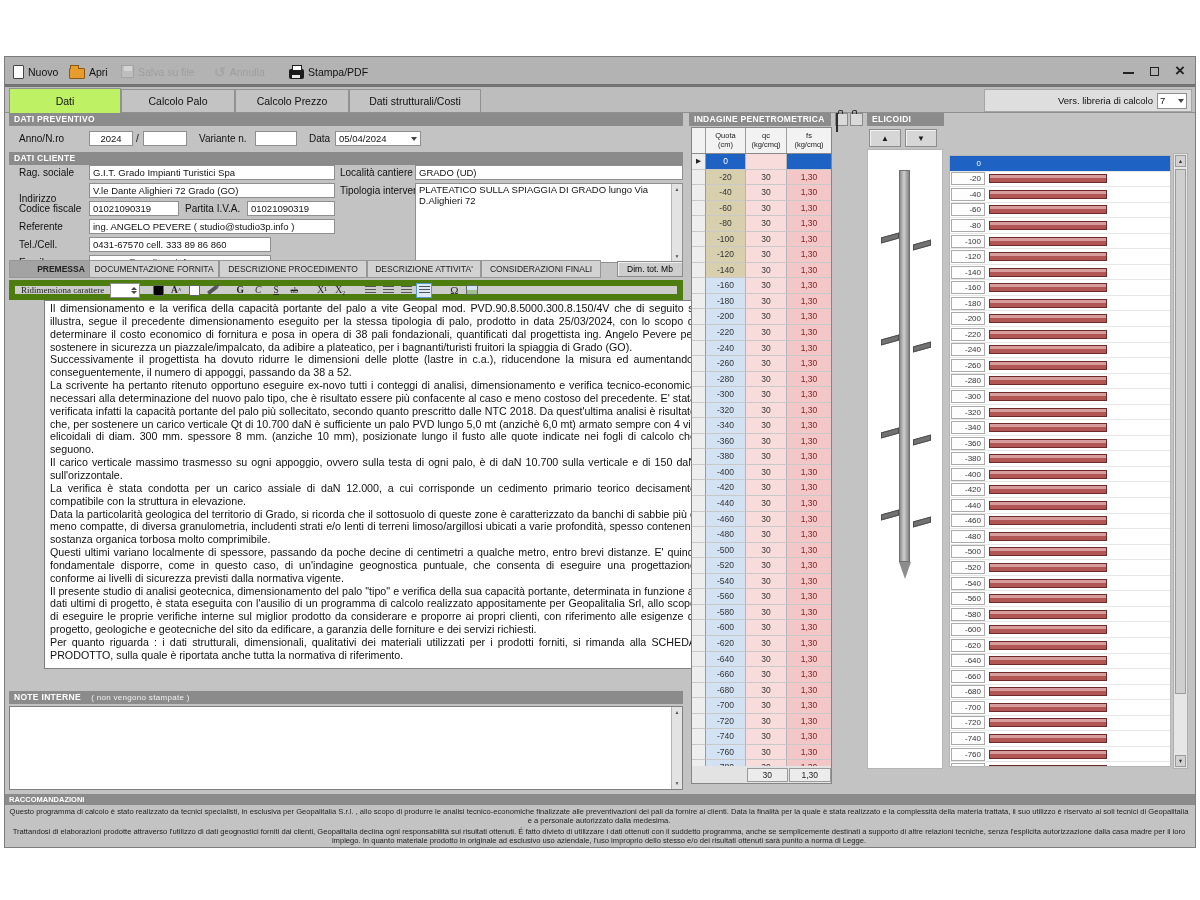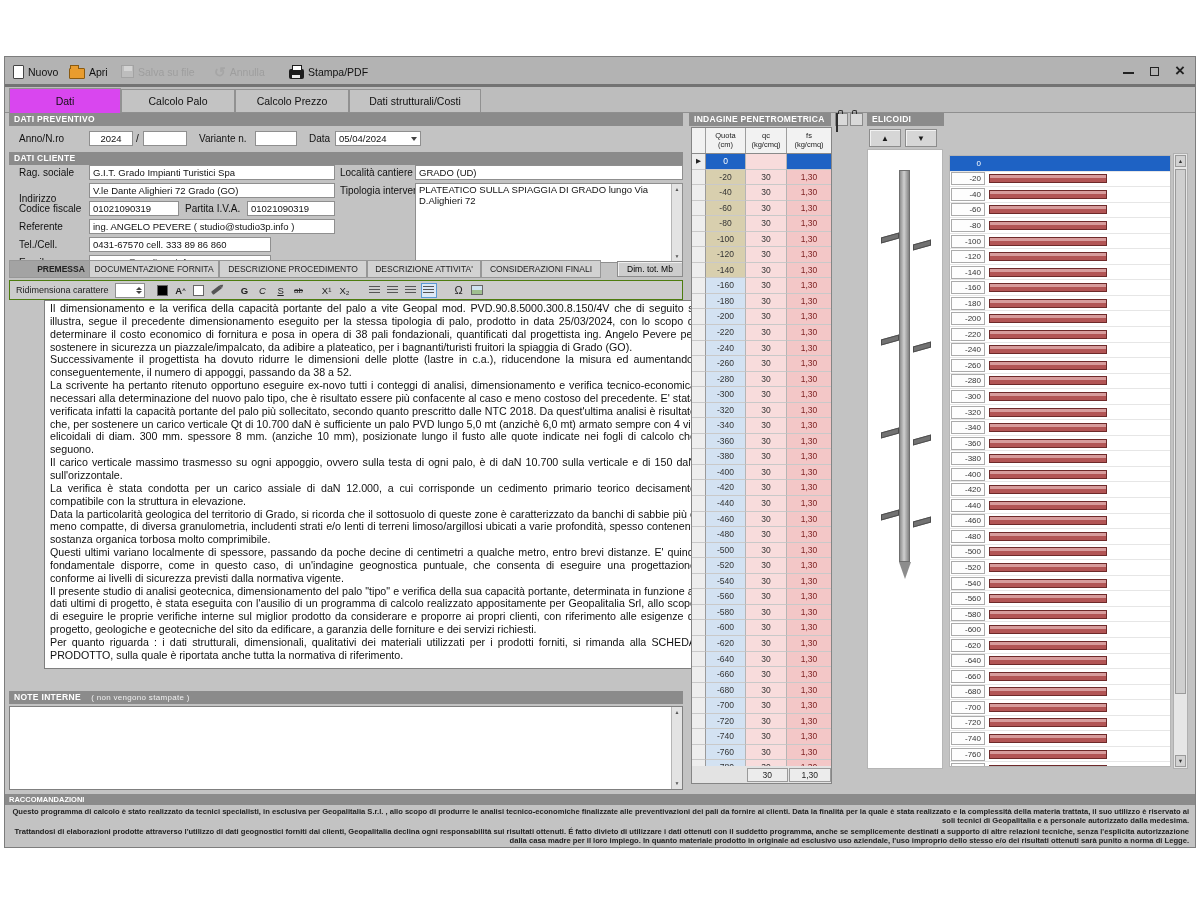--- a/index.html
+++ b/index.html
@@ -26,21 +26,21 @@
     text-align:center;font-size:12px;font-weight:bold;color:#111;}
   .wctl{position:absolute;top:5px;width:22px;height:19px;text-align:center;color:#222;cursor:default;}
   .ic-min{display:inline-block;width:11px;height:2px;background:#222;margin-bottom:2px;}
   .ic-restore{display:inline-block;width:9px;height:9px;border:1.5px solid #222;position:relative;margin-top:4px;}
   .ic-close{font-size:17px;line-height:17px;font-weight:bold;}
   
   .tabstrip{position:absolute;left:0;top:30px;width:100%;height:26px;background:#bdbdbd;
     border-bottom:1px solid #8f8f8f;}
   .mtab{position:absolute;top:2px;height:23px;background:#c3c3c3;border:1px solid #919191;
     border-bottom:none;display:flex;align-items:center;justify-content:center;font-size:10.5px;color:#111;}
-  .mtab.active{background:#d946ef;height:25px;top:1px;z-index:3;}
+  .mtab.active{background:#bef264;height:25px;top:1px;z-index:3;}
   .verbox{position:absolute;right:3px;top:32px;width:208px;height:23px;background:#dedede;
     border:1px solid #a5a5a5;z-index:4;display:flex;align-items:center;justify-content:flex-end;
     gap:4px;font-size:9.5px;color:#111;padding-right:4px;}
   .versel{width:30px;height:16px;background:#fff;border:1px solid #8f8f8f;font-size:9.5px;
     display:flex;align-items:center;justify-content:space-between;padding:0 2px;}
   .car{width:0;height:0;border-left:3px solid transparent;border-right:3px solid transparent;
     border-top:4px solid #444;}
   
   .secbar{position:absolute;height:13px;background:#8b8b8b;color:#fff;font-size:8.5px;
     font-weight:bold;line-height:13px;padding-left:5px;letter-spacing:.3px;}
@@ -50,21 +50,21 @@
     line-height:13px;padding:0 3px;white-space:nowrap;overflow:hidden;color:#111;}
   .inp.center{text-align:center;}
   .combo .car{position:absolute;right:3px;top:5px;}
   
   .dtab{position:absolute;top:203px;height:18px;background:#d2d2d2;border:1px solid #979797;
     display:flex;align-items:center;justify-content:center;font-size:8.5px;color:#222;}
   .dtab.active{background:#a3a3a3;font-weight:bold;}
   .dimbtn{position:absolute;top:204px;height:16px;background:#cdcdcd;border:1px solid #8c8c8c;
     font-size:8.5px;display:flex;align-items:center;justify-content:center;box-shadow:inset 1px 1px 0 #f0f0f0;}
   .etoolbar{position:absolute;left:4px;top:223px;width:674px;height:20px;background:#cccccc;
-    border:1px solid #4d7c0f;display:flex;align-items:center;gap:2px;padding:0 6px;font-size:9px;color:#222;}
+    border:6px solid #4d7c0f;display:flex;align-items:center;gap:2px;padding:0 6px;font-size:9px;color:#222;font-family:Liberation Serif, serif;}
   .ebtnx{width:16px;height:15px;display:flex;align-items:center;justify-content:center;
     font-size:9.5px;color:#222;background:transparent;}
   .spinner{width:30px;height:15px;background:#fff;border:1px solid #8f8f8f;position:relative;margin-left:4px;}
   .spinner i{position:absolute;right:2px;width:0;height:0;border-left:3px solid transparent;border-right:3px solid transparent;}
   .spinner .up{top:3px;border-bottom:3px solid #444;}
   .spinner .dn{bottom:3px;border-top:3px solid #444;}
   .swatch{width:11px;height:11px;border:1px solid #666;}
   .pen{width:11px;height:4px;background:#555;transform:rotate(-38deg);border-radius:1px;position:relative;}
   .pen:before{content:"";position:absolute;right:-3px;top:0;width:0;height:0;border-top:2px solid transparent;border-bottom:2px solid transparent;border-left:3px solid #555;}
   .alignic{width:11px;height:9px;background:repeating-linear-gradient(#555 0 1px,transparent 1px 3px);}
@@ -126,21 +126,21 @@
     background:linear-gradient(#d79c9c 0 3px,#b25555 3px);border:1px solid #6e2a2a;}
   .erow.esel{background:#1e62c4;}
   .erow.esel .elab{background:#1e62c4;color:#fff;border-color:#1e62c4;}
   #escroll{position:absolute;left:1168px;top:96px;width:15px;height:616px;background:#e6e6e6;border:1px solid #b0b0b0;}
   #escroll .sa{position:absolute;left:1px;width:11px;height:12px;background:#d2d2d2;border:1px solid #9a9a9a;
     text-align:center;font-size:5.5px;line-height:11px;color:#333;}
   
   .raccbar{position:absolute;left:0;top:737px;width:100%;height:11px;background:#8b8b8b;color:#fff;
     font-size:7.5px;font-weight:bold;line-height:11px;padding-left:4px;}
   .racctext{position:absolute;left:4px;top:750px;width:1180px;font-size:7.6px;line-height:9.4px;
-    color:#222;text-align:right;font-weight:bold;}
+    color:#222;text-align:center;}
   .racctext p{margin:0 0 1px 0;}
   .minibar{position:absolute;width:11px;background:#e3e3e3;border-left:1px solid #b5b5b5;top:0;bottom:0;right:0;}
   .minibar .sa{position:absolute;left:1px;width:8px;height:9px;font-size:5px;line-height:9px;text-align:center;color:#555;}
 </style>
 </head>
 <body>
 
 <div id="win">
 
   <div class="titlebar">
@@ -167,20 +167,27 @@
     <div class="wctl" style="right:56px"><span class="ic-min"></span></div>
     <div class="wctl" style="right:30px"><span class="ic-restore"></span></div>
     <div class="wctl ic-close" style="right:4px">×</div>
   </div>
 
   <div class="tabstrip">
     <div class="mtab active" style="left:4px;width:112px">Dati</div>
     <div class="mtab" style="left:116px;width:114px">Calcolo Palo</div>
     <div class="mtab" style="left:230px;width:114px">Calcolo Prezzo</div>
     <div class="mtab" style="left:344px;width:132px">Dati strutturali/Costi</div>
+  </div>
+  <div class="verbox">
+    <span>Vers. libreria di calcolo</span>
+    <span class="versel">
+      <span>7</span>
+      <span class="car"></span>
+    </span>
   </div>
 
   <div class="secbar" style="left:4px;top:56px;width:674px">DATI PREVENTIVO</div>
   <div class="lbl" style="left:14px;top:76px">Anno/N.ro</div>
   <div class="inp center" style="left:84px;top:74px;width:44px">2024</div>
   <div class="lbl" style="left:131px;top:76px">/</div>
   <div class="inp" style="left:138px;top:74px;width:44px"></div>
   <div class="lbl" style="left:194px;top:76px">Variante n.</div>
   <div class="inp" style="left:250px;top:74px;width:42px"></div>
   <div class="lbl" style="left:304px;top:76px">Data</div>

